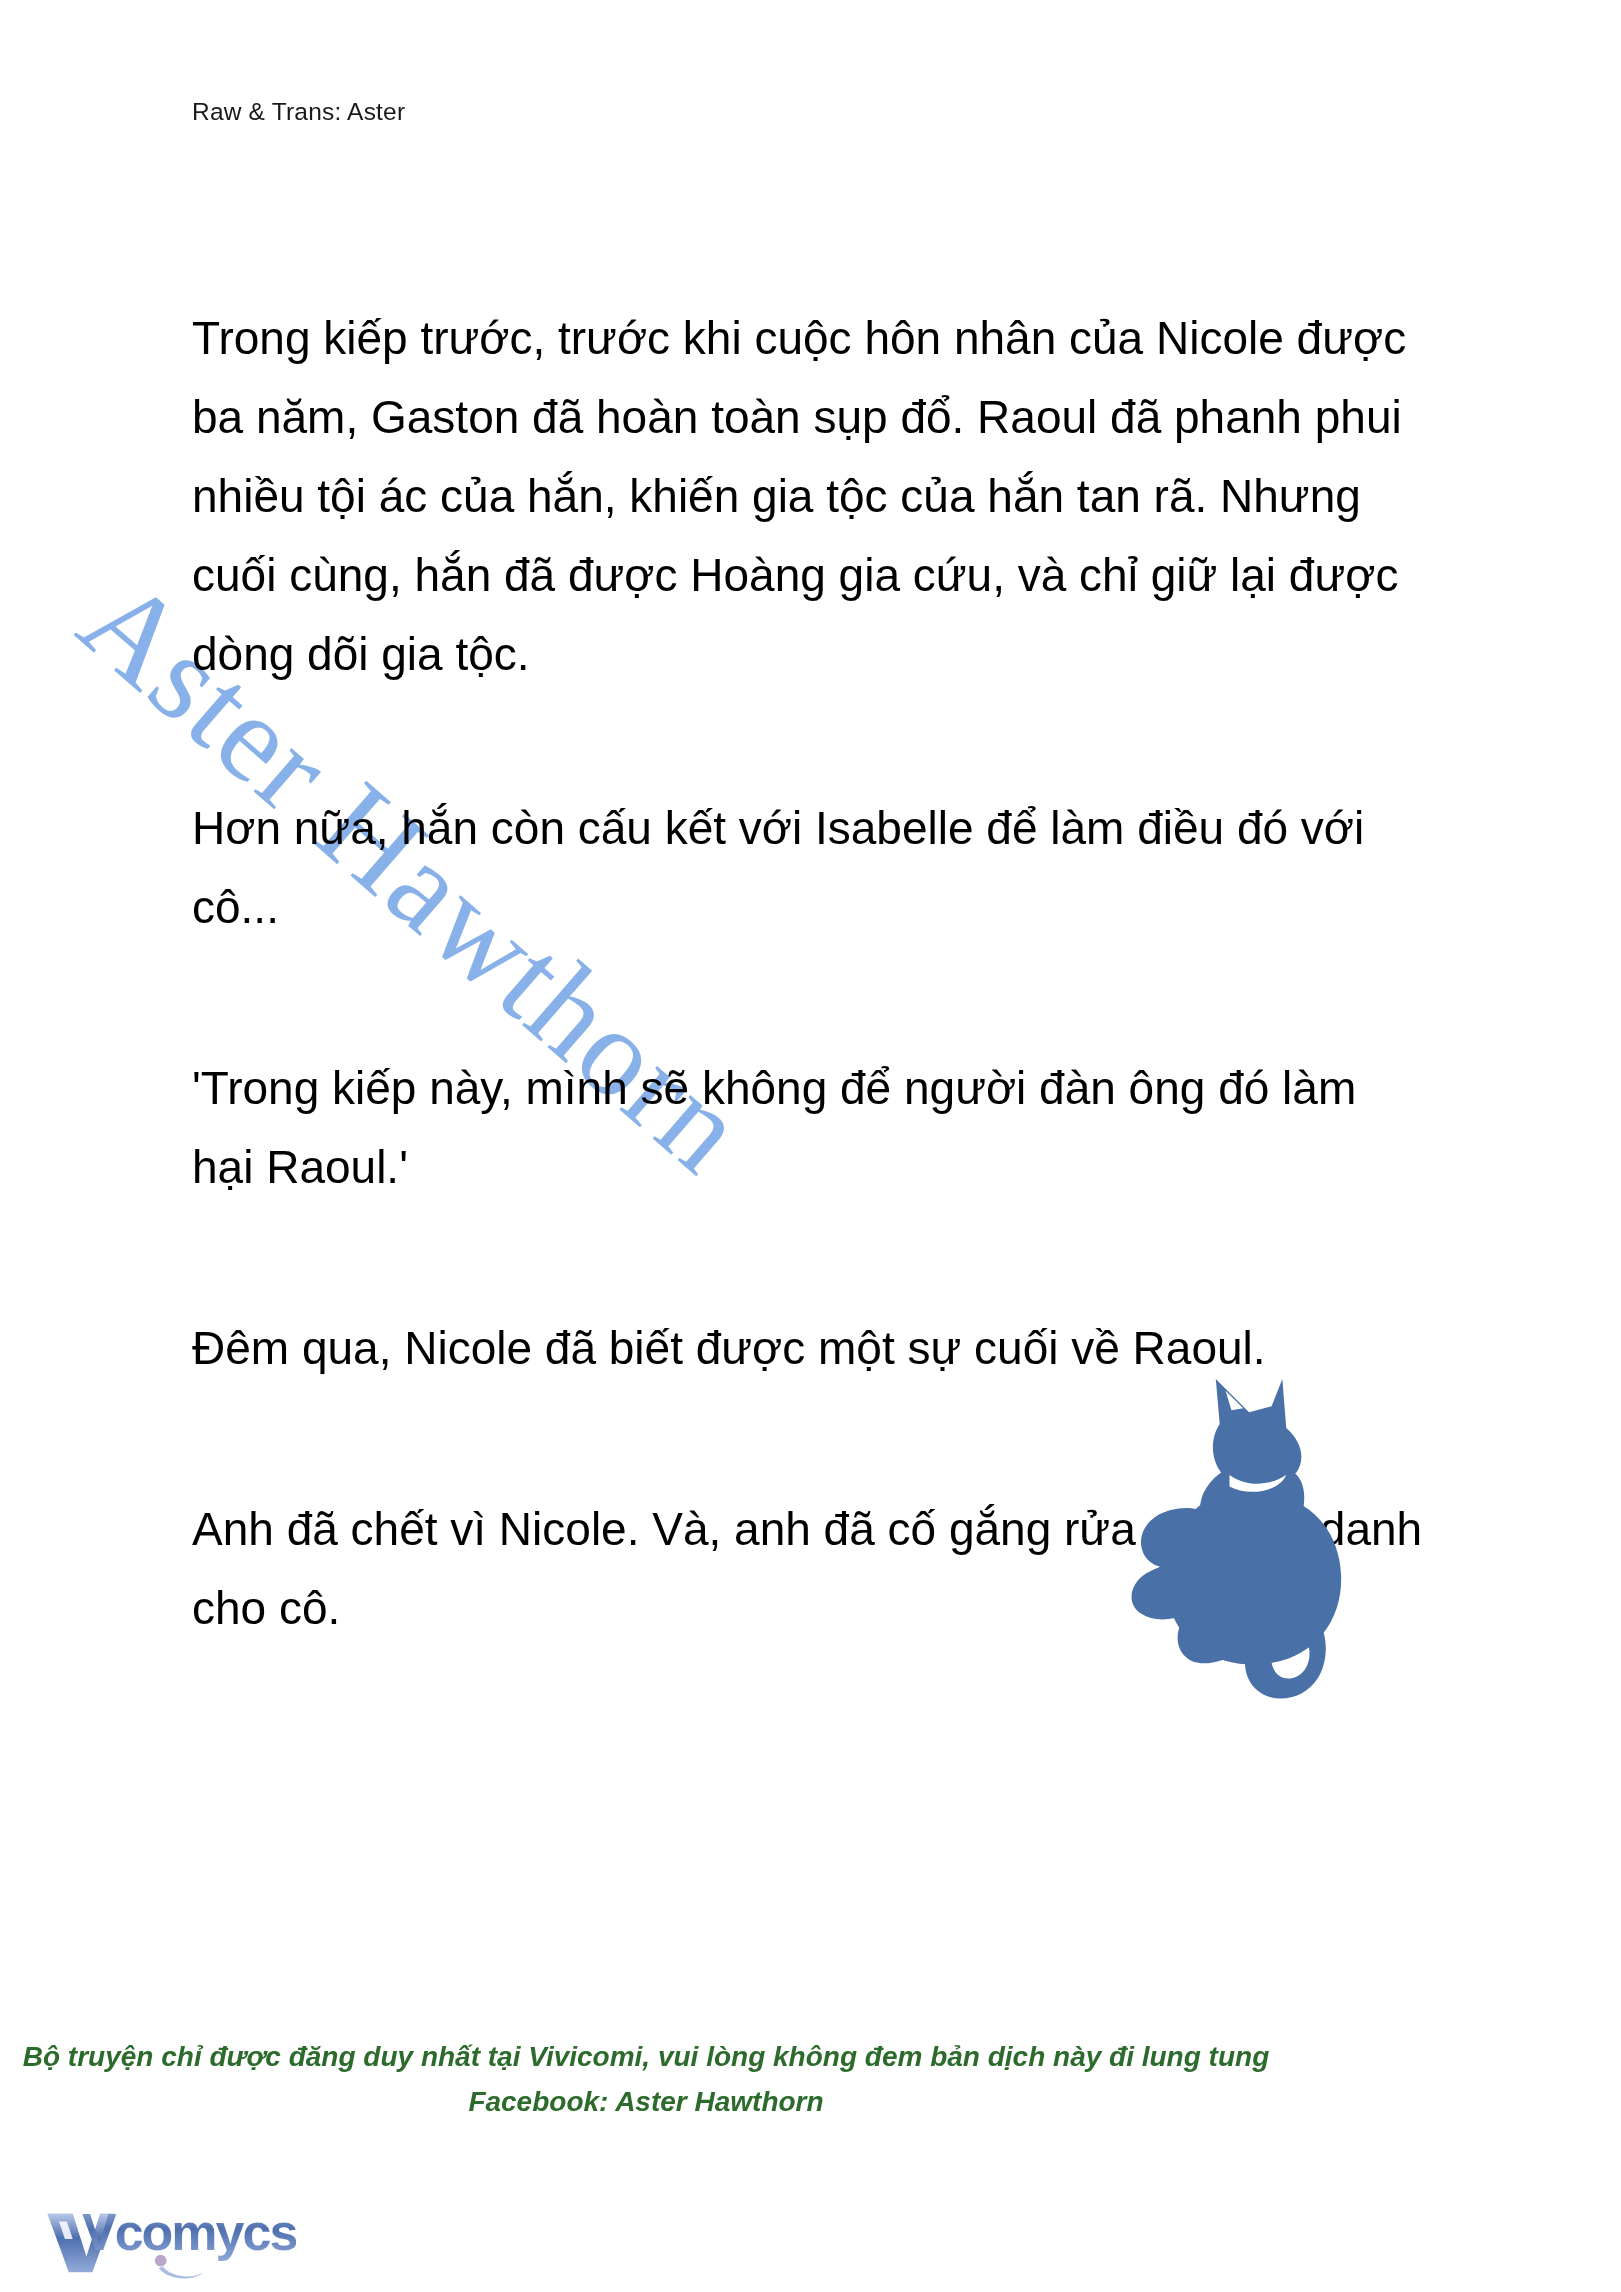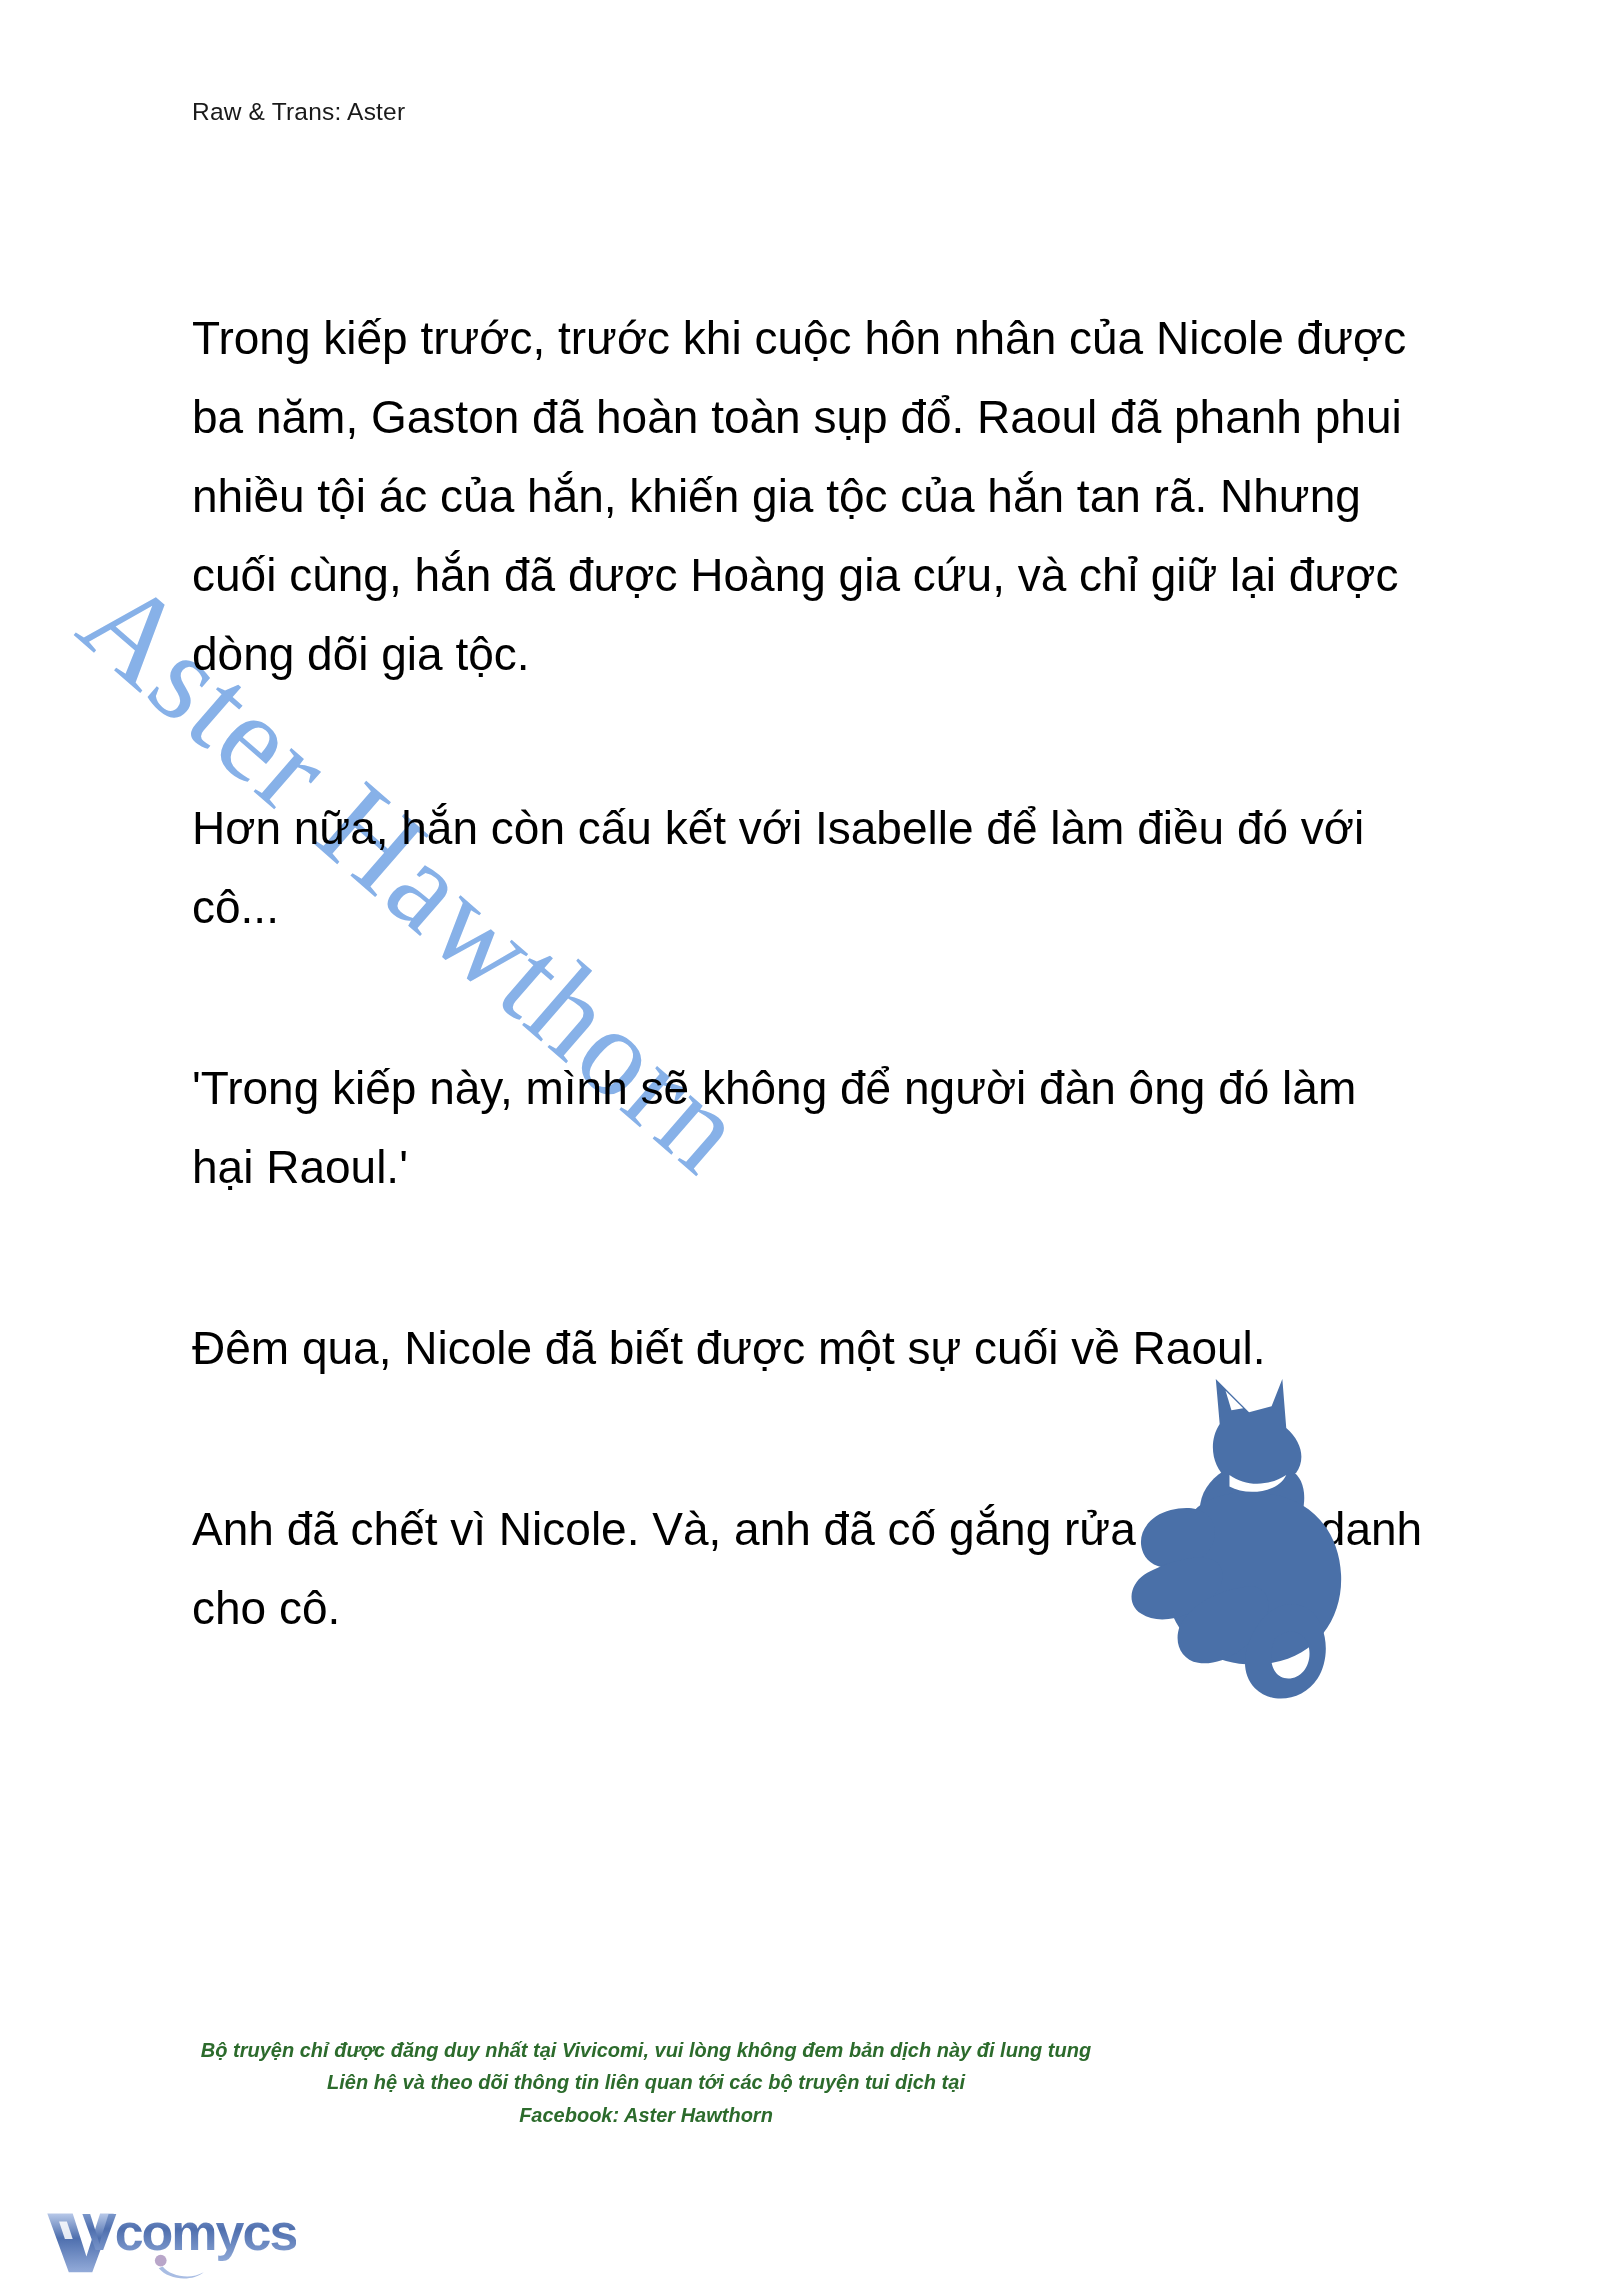--- a/index.html
+++ b/index.html
@@ -80,21 +80,21 @@
   
   .footer-credit {
     position: absolute;
     left: 0;
     top: 2034px;
     width: 1292px;
     text-align: center;
     font-family: "Liberation Sans", "DejaVu Sans", sans-serif;
     font-style: italic;
     font-weight: bold;
-    font-size: 20px;
+    font-size: 28px;
     line-height: 1.62;
     color: #2c6b2c;
   }
   .footer-credit div { white-space: nowrap; }
 
   
   .brand-logo {
     position: absolute;
     left: 43px;
     top: 2196px;
@@ -171,21 +171,20 @@
 
       <path d="M124 34 L118 14 L136 32 Z" fill="#ffffff"></path>
 
       <path d="M122 100 C138 112 162 112 180 100
                C172 118 140 122 122 112 Z" fill="#ffffff"></path>
     </g>
   </svg>
 
   <div class="footer-credit">
     <div>Bộ truyện chỉ được đăng duy nhất tại Vivicomi, vui lòng không đem bản dịch này đi lung tung</div>
-    <div>Liên hệ và theo dõi thông tin liên quan tới các bộ truyện tui dịch tại</div>
     <div>Facebook: Aster Hawthorn</div>
   </div>
 
   <div class="brand-logo">
     <svg width="255" height="88" viewBox="0 0 260 90" aria-hidden="true">
       <defs>
         <linearGradient id="vgrad" x1="0" y1="0" x2="0" y2="1">
           <stop offset="0%" stop-color="#b7c8e8"></stop>
           <stop offset="42%" stop-color="#4e6fae"></stop>
           <stop offset="100%" stop-color="#93abd9"></stop>

